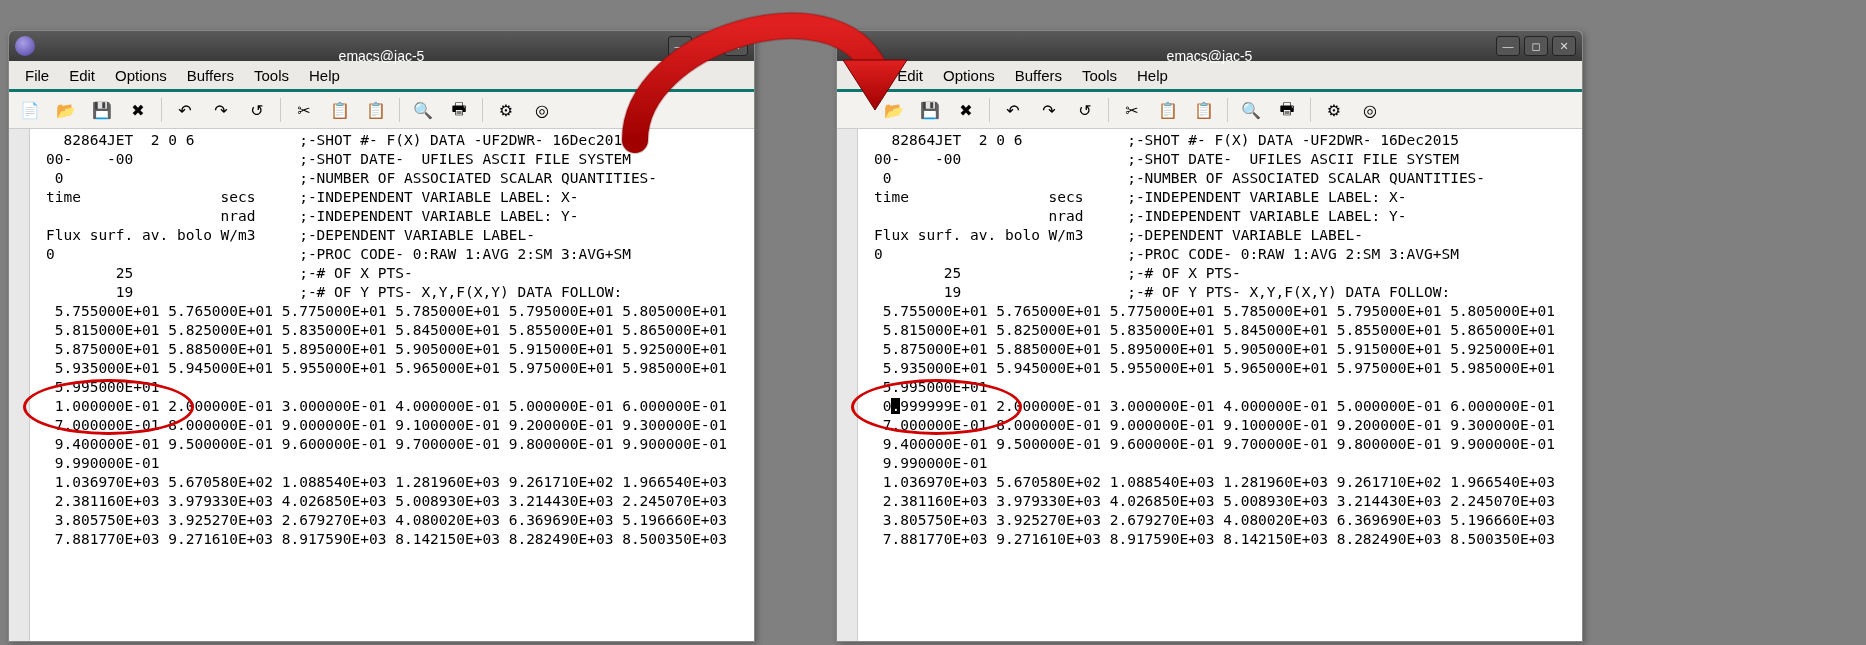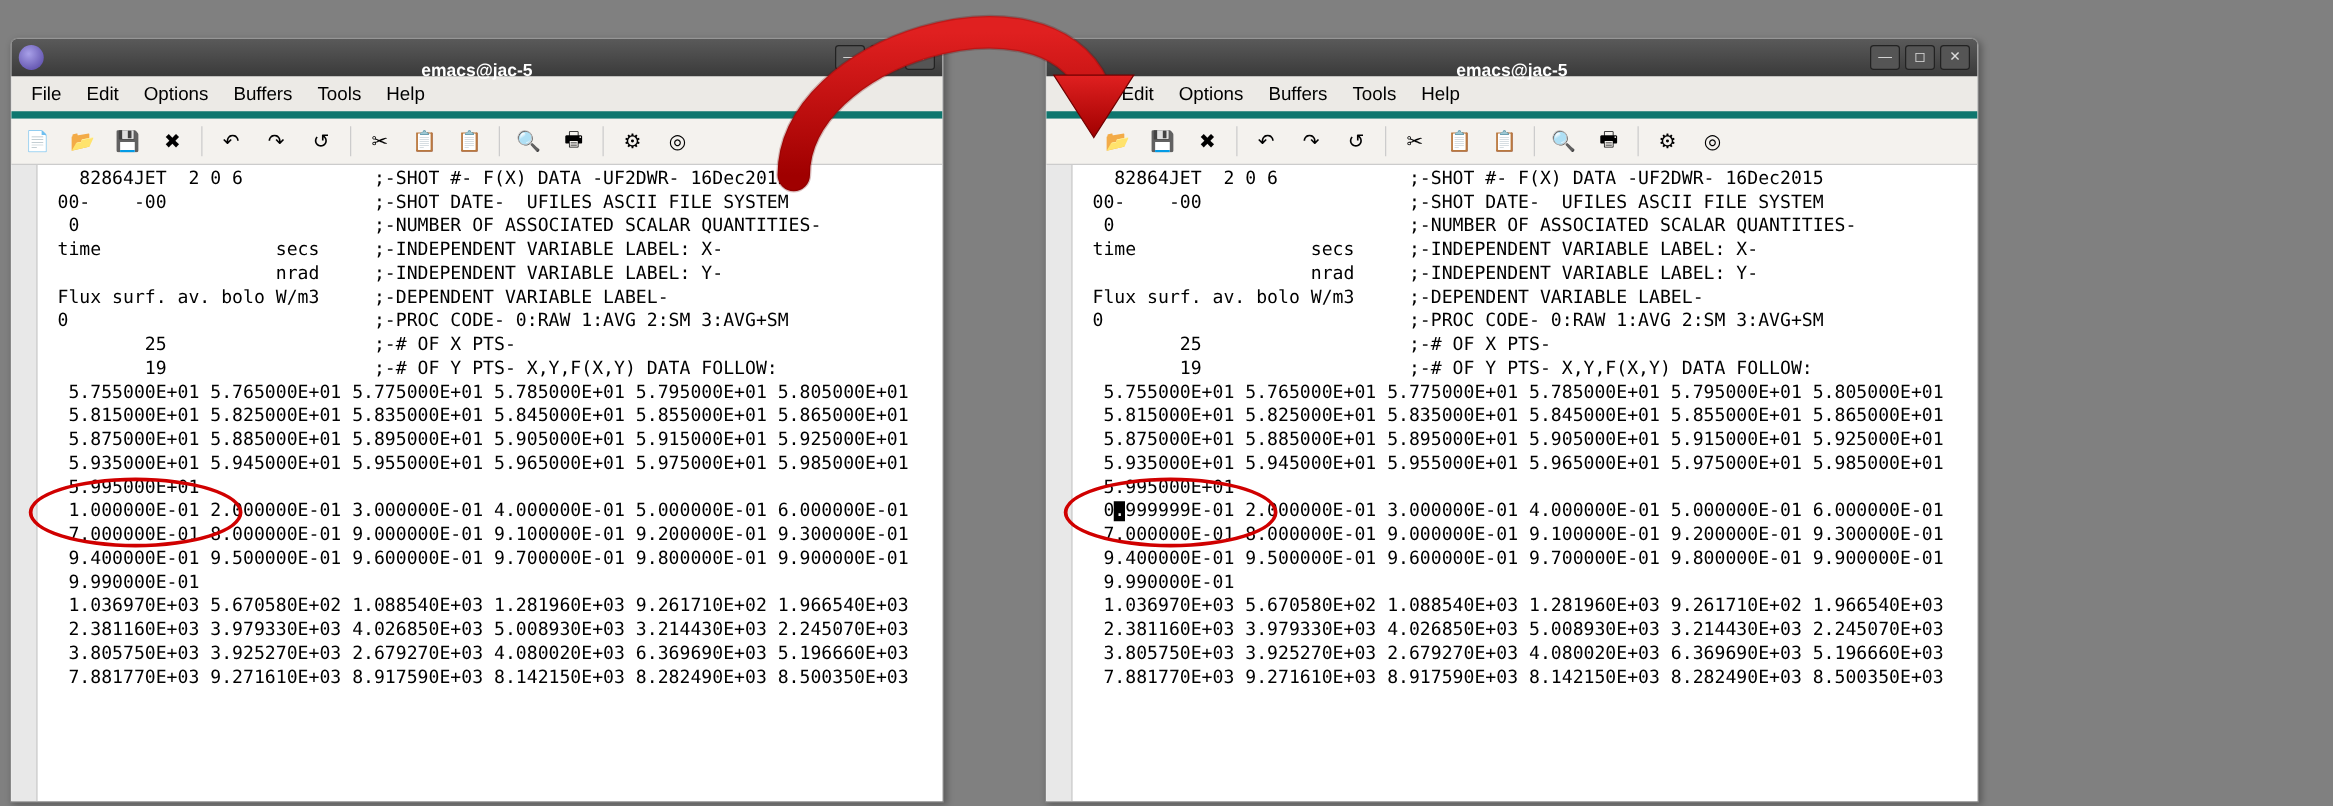--- a/index.html
+++ b/index.html
@@ -38,21 +38,21 @@
     width: 20px; height: 20px;
     background: radial-gradient(circle at 40% 35%, #a8a0e8, #5040a0);
     border-radius: 50%;
     margin-right: 8px;
     flex: 0 0 auto;
   }
   .titlebar .title-text {
     position: absolute;
     left: 50%;
     transform: translateX(-50%);
-    font-weight: bold;
+    font-weight: normal;
     margin-top: 19px;
   }
   .titlebar .win-controls {
     margin-left: auto;
     display: flex;
     gap: 4px;
   }
   .titlebar .win-btn {
     width: 22px;
     height: 18px;
@@ -61,21 +61,21 @@
     border-radius: 3px;
     color: #ddd;
     font-size: 11px;
     display: flex;
     align-items: center;
     justify-content: center;
     line-height: 1;
   }
   .menubar {
     background: #eceae6;
-    border-bottom: 6px solid #0f766e;
+    border-bottom: 3px solid #0f766e;
     height: 28px;
     display: flex;
     align-items: center;
     padding: 0 6px;
     font-size: 15px;
   }
   .menubar .menu-item {
     padding: 3px 10px;
     cursor: default;
   }

